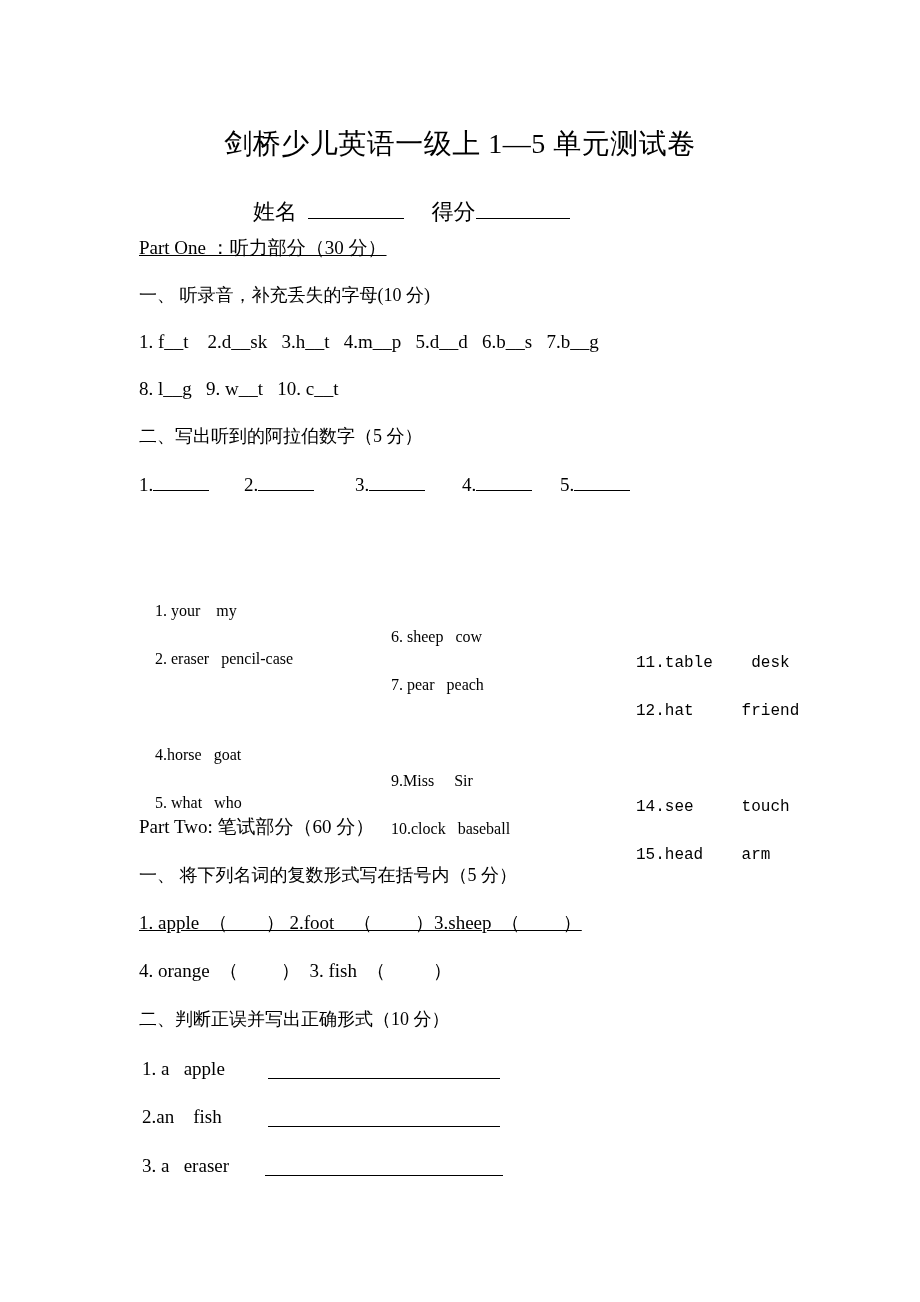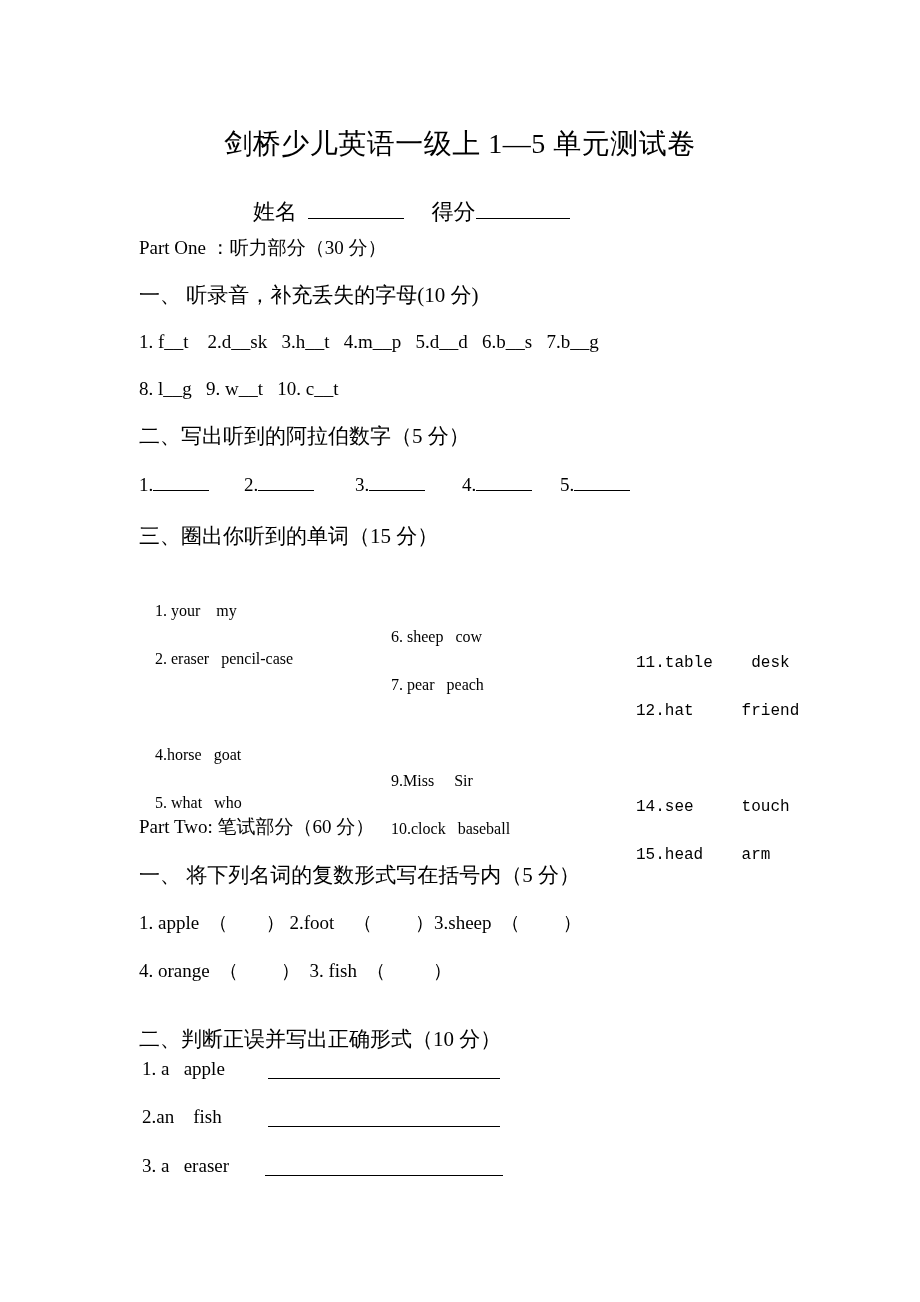--- a/index.html
+++ b/index.html
@@ -55,21 +55,21 @@
   .ul-name { width: 96px; }
   .ul-score { width: 94px; }
 
   
   .row {
     position: absolute;
     font-size: 19px;
     line-height: 26px;
     white-space: pre;
   }
-  .row.cn { font-size: 21px; }
+  .row.cn { font-size: 18px; }
 
   
   .u {
     display: inline-block;
     border-bottom: 1.2px solid #000;
     height: 14px;
   }
   .u-num { width: 56px; }
 
   
@@ -107,41 +107,40 @@
 </style>
 </head>
 <body>
 
 <div class="page">
 
   <div class="doc-title">剑桥少儿英语一级上 1—5 单元测试卷</div>
 
   <div class="namescore"><span>姓名</span><span>  </span><span class="blank-ul ul-name"></span><span>     </span><span>得分</span><span class="blank-ul ul-score"></span></div>
 
-  <div class="row" style="left:139px; top:221px;">Part One ：听力部分（30 分）</div>
+  <div class="row" style="left:139px; top:221px;text-decoration:underline;">Part One ：听力部分（30 分）</div>
 
   <div class="row cn" style="left:139px; top:268px;">一、 听录音，补充丢失的字母(10 分)</div>
 
   <div class="row" style="left:139px; top:315px;">1. f__t    2.d__sk   3.h__t   4.m__p   5.d__d   6.b__s   7.b__g</div>
 
   <div class="row" style="left:139px; top:362px;">8. l__g   9. w__t   10. c__t</div>
 
   <div class="row cn" style="left:139px; top:409px;">二、写出听到的阿拉伯数字（5 分）</div>
 
   <div class="row" style="left:139px; top:458px;"><span>1.</span><span class="u u-num"></span></div>
 
   <div class="row" style="left:244px; top:458px;"><span>2.</span><span class="u u-num"></span></div>
 
   <div class="row" style="left:355px; top:458px;"><span>3.</span><span class="u u-num"></span></div>
 
   <div class="row" style="left:462px; top:458px;"><span>4.</span><span class="u u-num"></span></div>
 
   <div class="row" style="left:560px; top:458px;"><span>5.</span><span class="u u-num"></span></div>
 
-  <div class="row cn" style="left:139px; top:509px;">三、圈出你听到的单词（15 分）</div>
 
   <div class="wordgrid">
 
     <div class="wg-row" style="top:0px;">
       <span class="wg-cell wg-c1">1. your    my</span>
       <span class="wg-cell wg-c2">6. sheep   cow</span>
       <span class="wg-cell wg-c3">11.table    desk</span>
     </div>
 
     <div class="wg-row" style="top:48px;">
@@ -162,25 +161,25 @@
       <span class="wg-cell wg-c2">10.clock   baseball</span>
       <span class="wg-cell wg-c3">15.head    arm</span>
     </div>
 
   </div>
 
   <div class="row" style="left:139px; top:800px;">Part Two: 笔试部分（60 分）</div>
 
   <div class="row cn" style="left:139px; top:848px;text-align:center;">一、 将下列名词的复数形式写在括号内（5 分）</div>
 
-  <div class="row" style="left:139px; top:896px;">1. apple  （        ） 2.foot    （         ）3.sheep  （         ）</div>
+  <div class="row" style="left:139px; top:896px;text-decoration:underline;">1. apple  （        ） 2.foot    （         ）3.sheep  （         ）</div>
 
   <div class="row" style="left:139px; top:944px;">4. orange  （         ）  3. fish  （          ）</div>
 
-  <div class="row cn" style="left:139px; top:992px;margin-top:20px;">二、判断正误并写出正确形式（10 分）</div>
+  <div class="row cn" style="left:139px; top:992px;">二、判断正误并写出正确形式（10 分）</div>
 
   <div class="row" style="left:142px; top:1042px;">1. a   apple</div>
   <div class="rule" style="left:268px; top:1064px; width:232px;"></div>
 
   <div class="row" style="left:142px; top:1090px;">2.an    fish</div>
   <div class="rule" style="left:268px; top:1112px; width:232px;"></div>
 
   <div class="row" style="left:142px; top:1139px;">3. a   eraser</div>
   <div class="rule" style="left:265px; top:1161px; width:238px;"></div>
 

